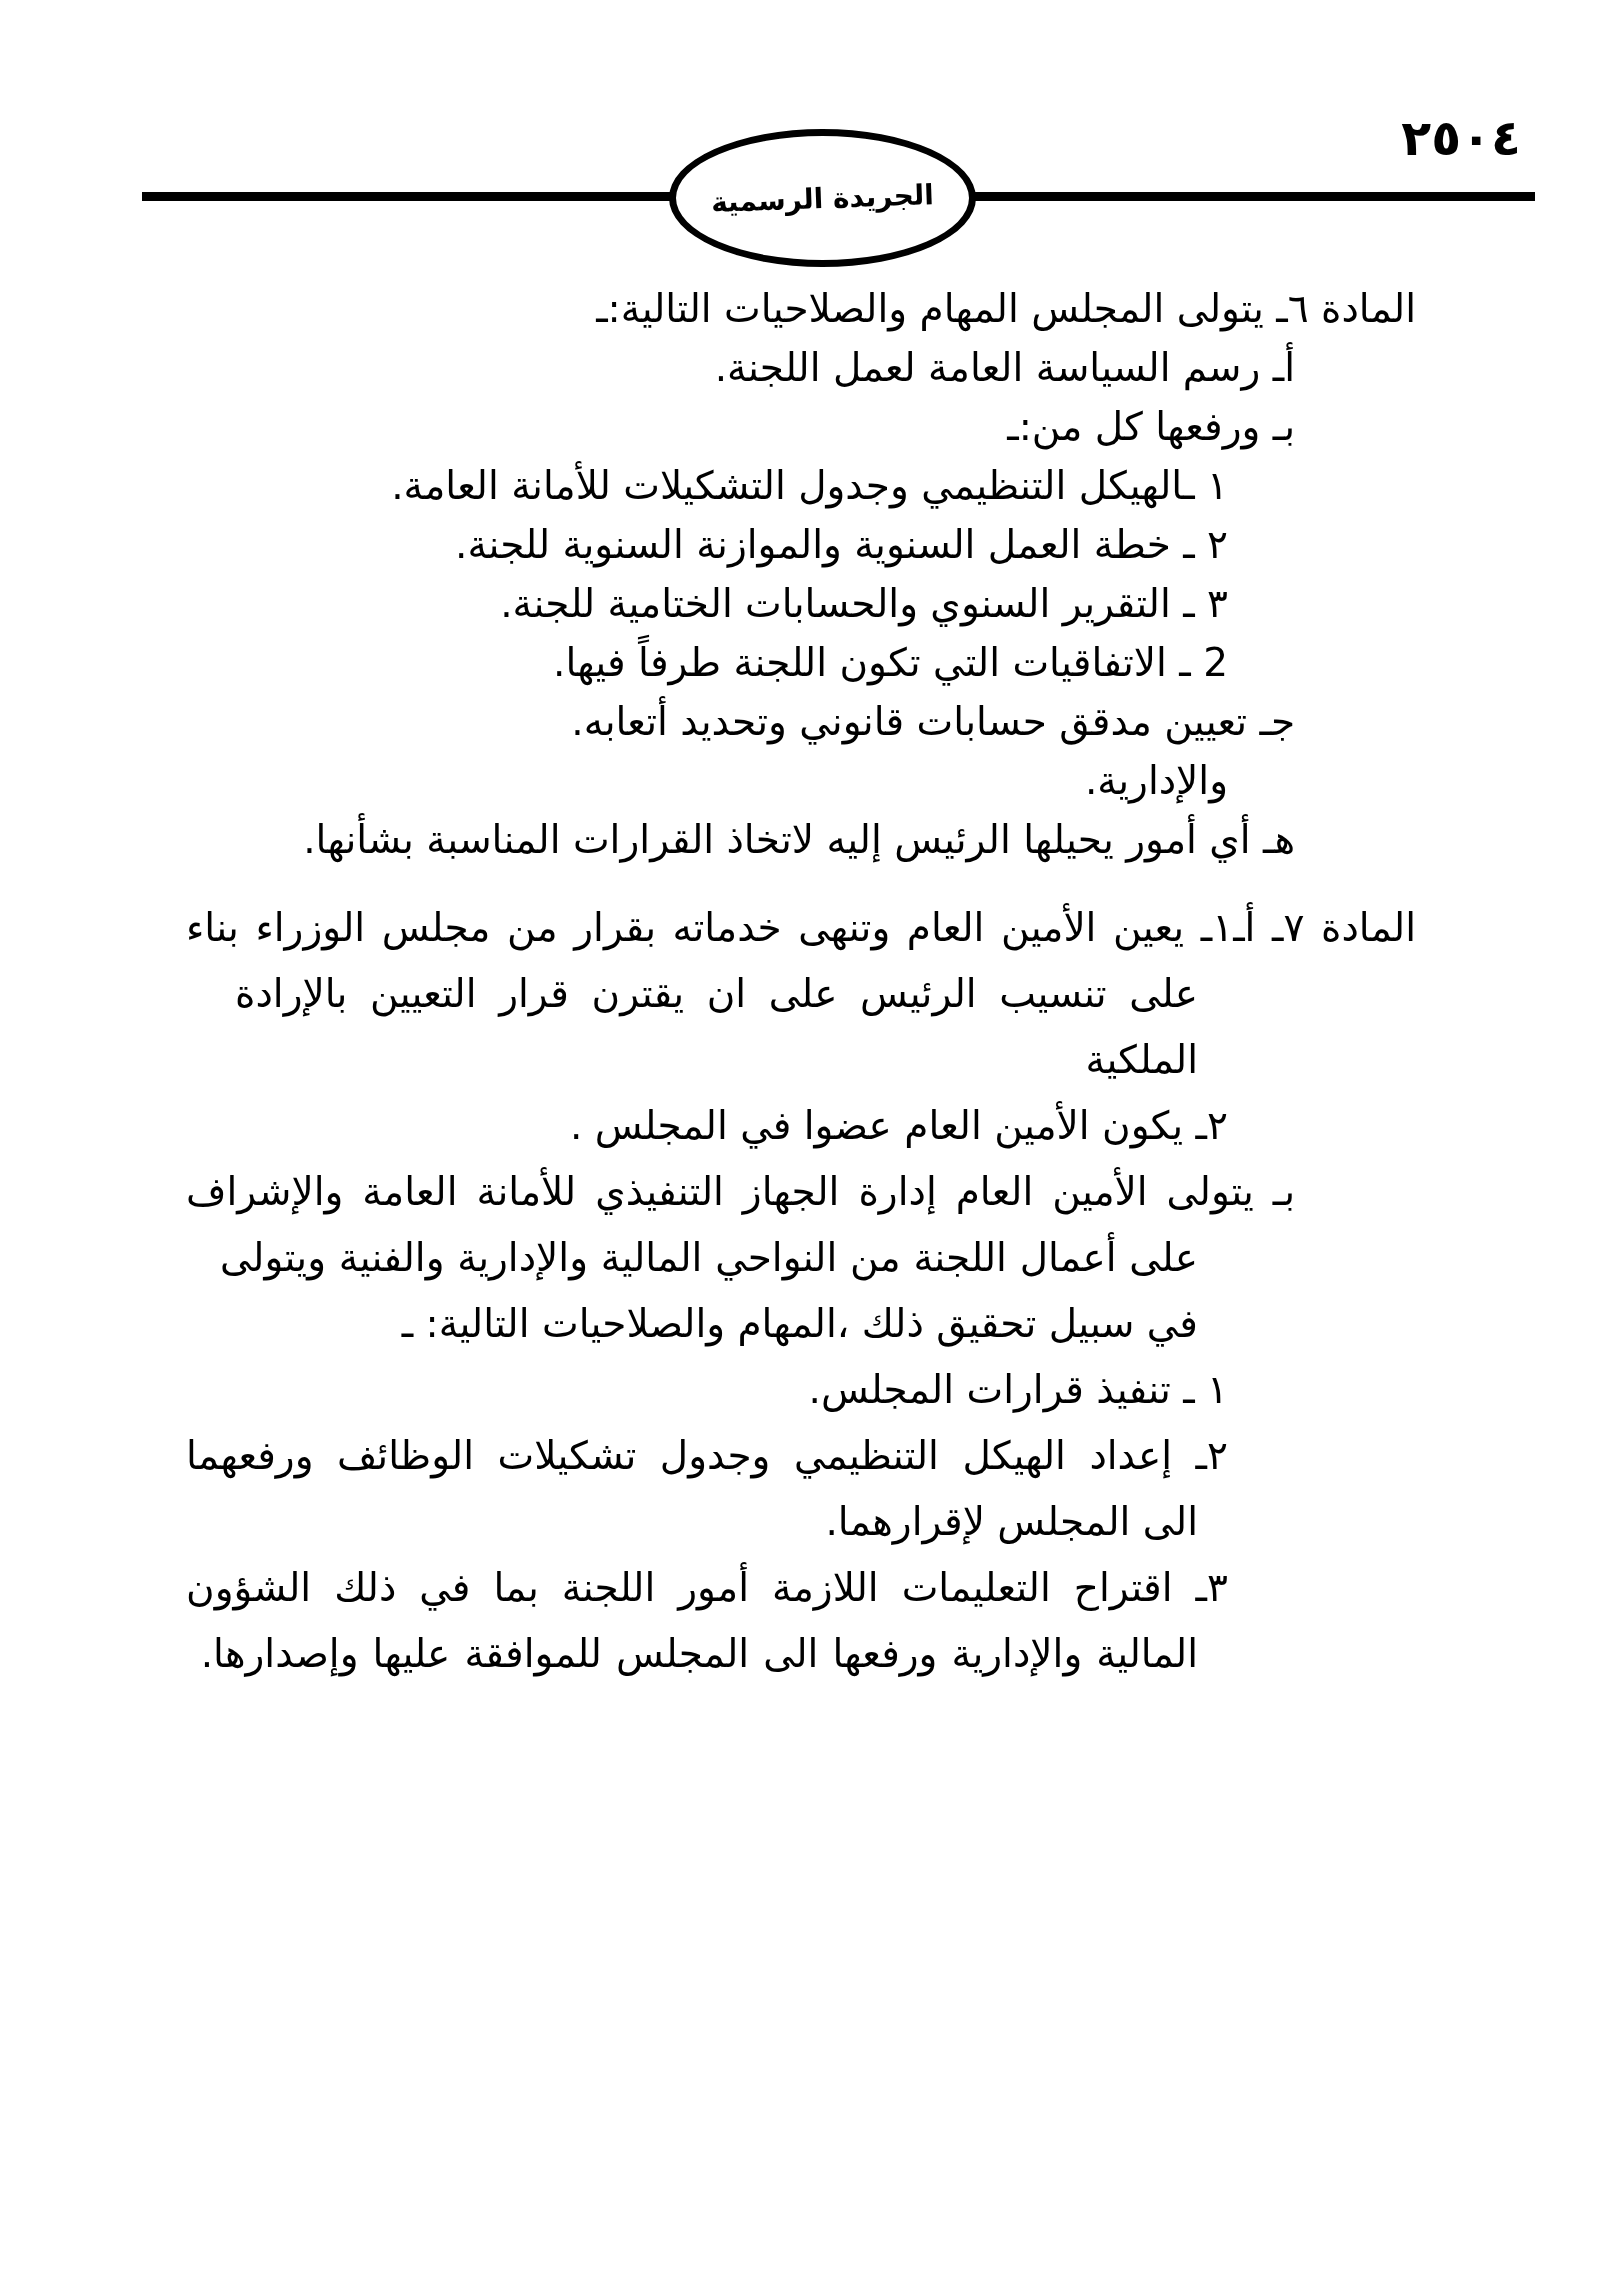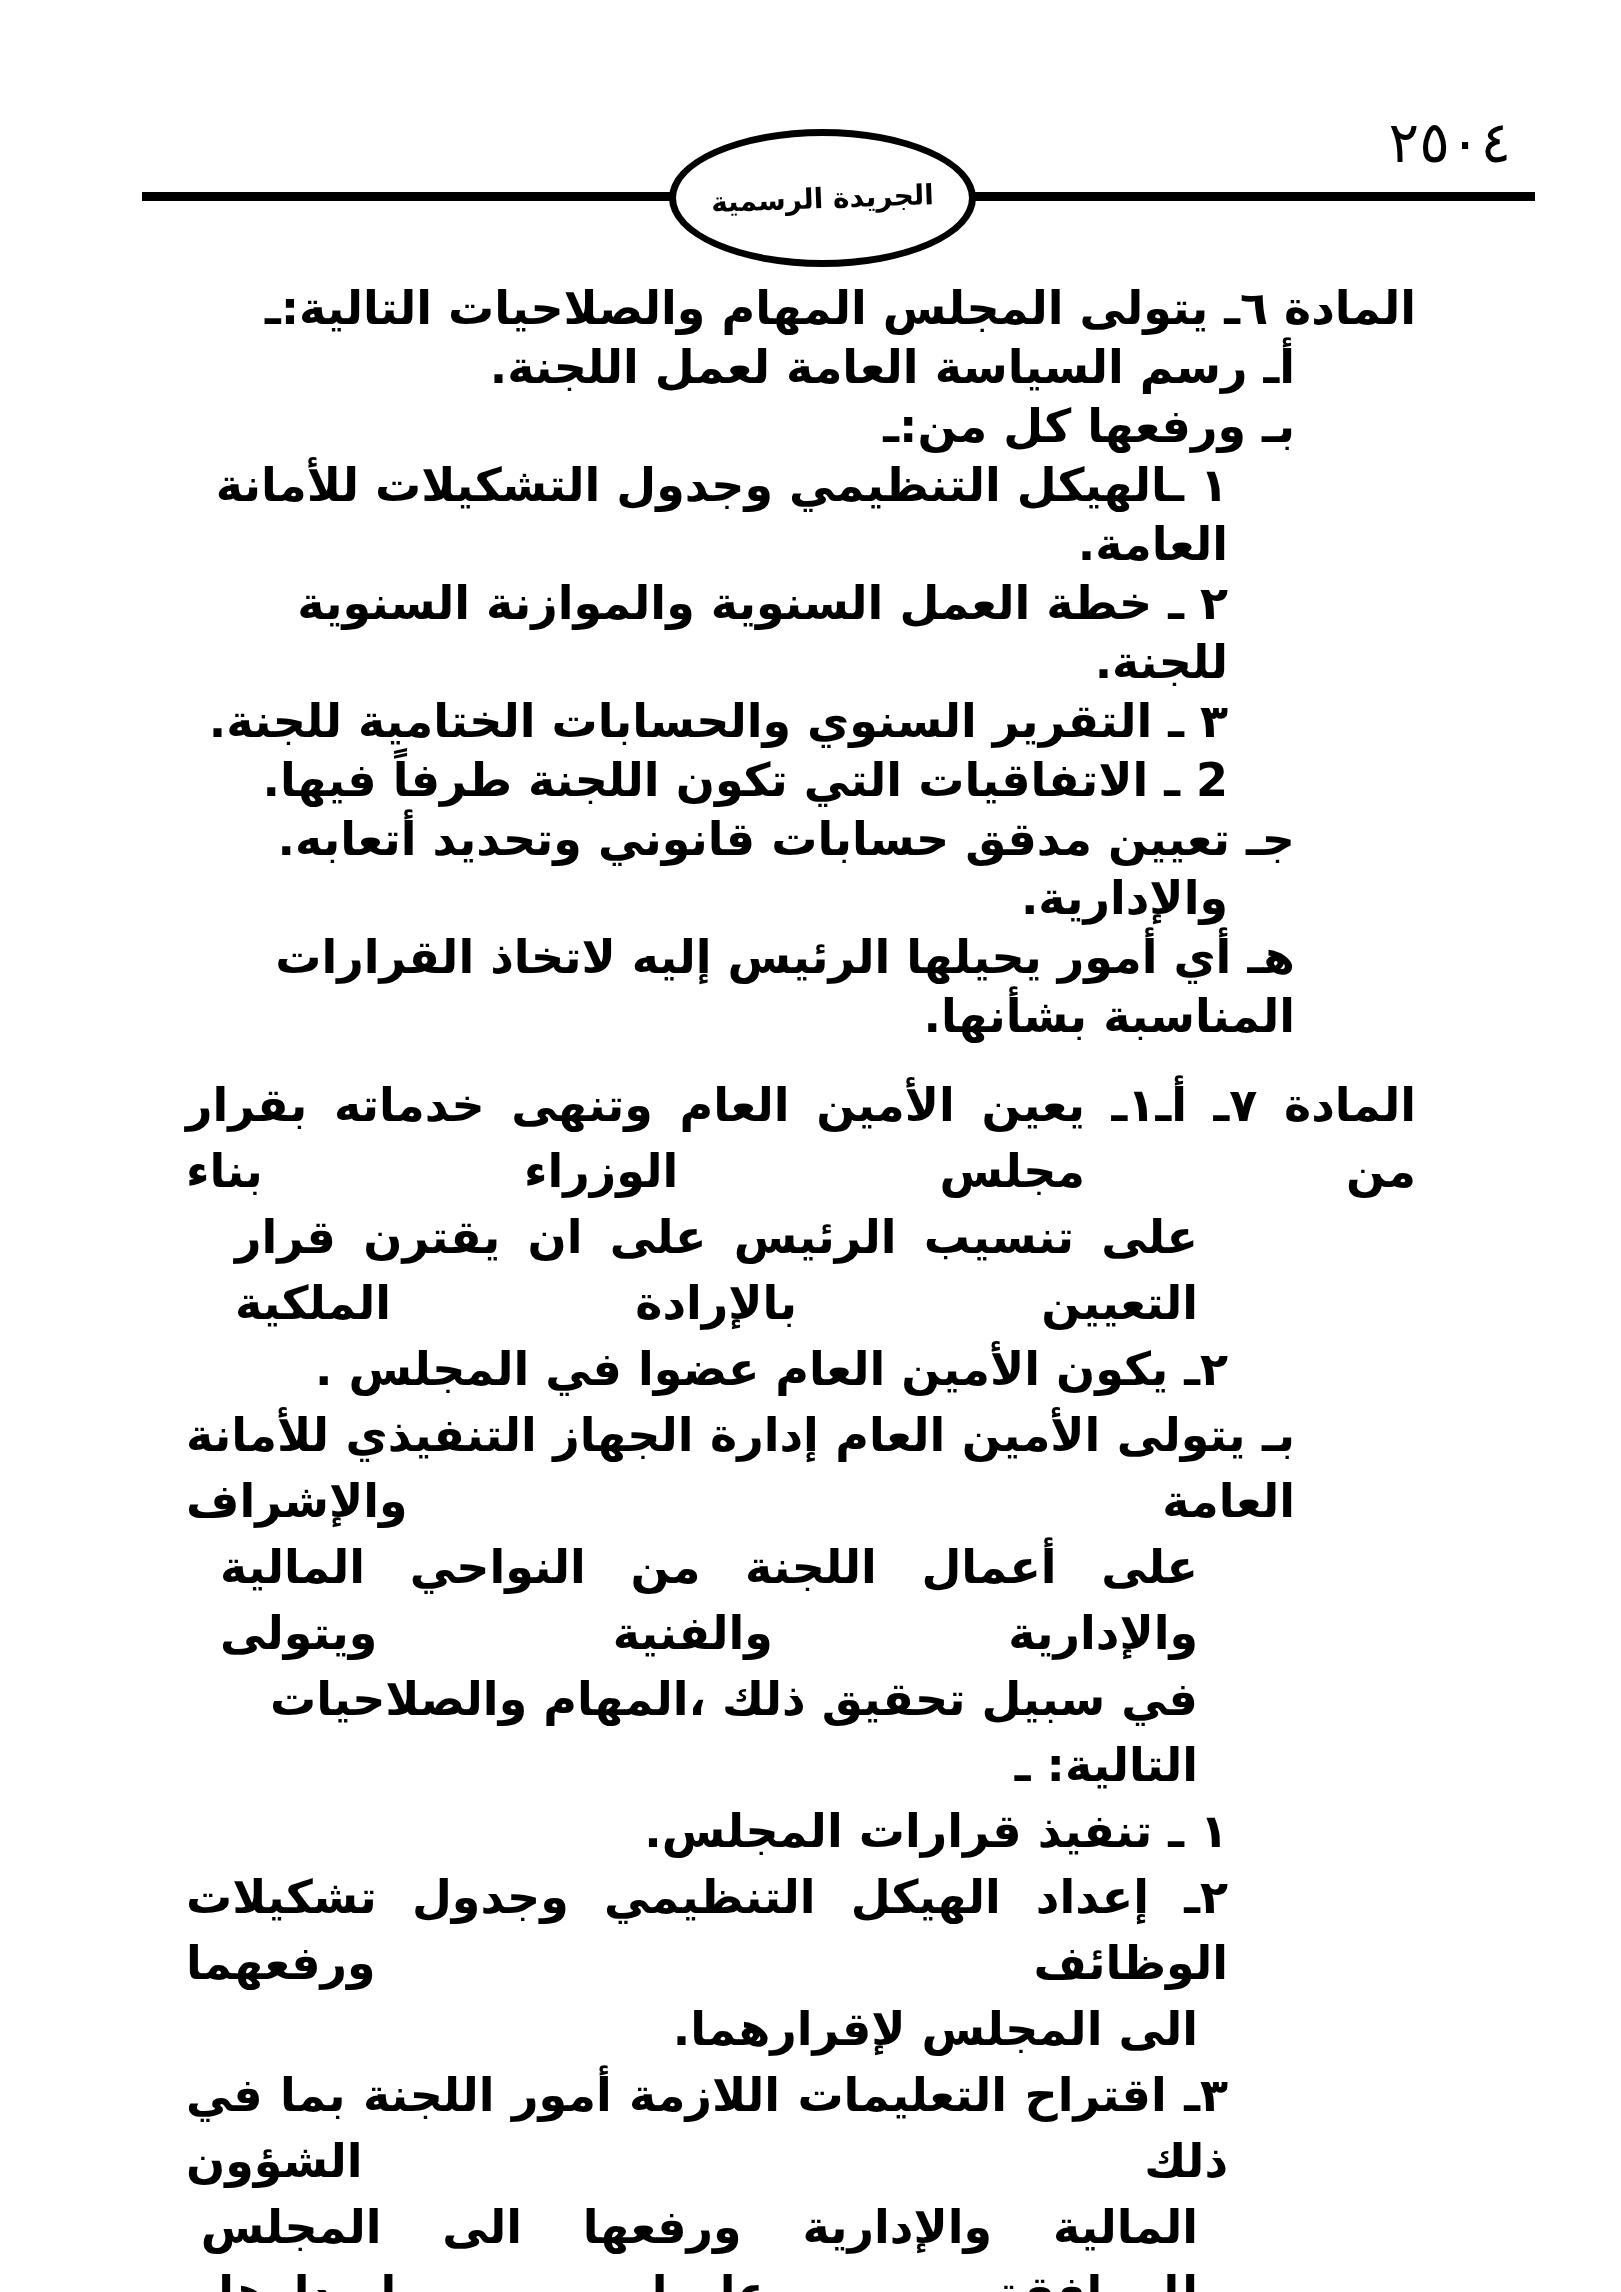--- a/index.html
+++ b/index.html
@@ -13,23 +13,23 @@
     position: relative;
     font-family: "DejaVu Sans", sans-serif;
     color: #000000;
     direction: rtl;
     overflow: hidden;
   }
   
   .page-number {
     position: absolute;
     top: 114px;
-    right: 110px;
-    font-size: 57px;
-    font-weight: 400;
+    right: 100px;
+    font-size: 49px;
+    font-weight: 700;
     line-height: 1;
     letter-spacing: 2px;
   }
   .header-rule {
     position: absolute;
     top: 192px;
     left: 142px;
     width: 1393px;
     height: 8.8px;
     background: #000000;
@@ -55,22 +55,22 @@
     white-space: nowrap;
   }
   
   .doc-body {
     position: absolute;
     top: 279px;
     right: 205px;
     left: 186px;
   }
   .ln {
-    font-size: 46px;
-    font-weight: 700;
+    font-size: 39px;
+    font-weight: 400;
     text-align: right;
     white-space: normal;
   }
   .a6 .ln { line-height: 59px; }
   .a7 .ln { line-height: 66px; }
   .a7 { margin-top: 25.5px; }
   .l0   { margin-right: 0; }
   .l1   { margin-right: 121px; }
   .l2   { margin-right: 188px; }
   .cont { margin-right: 218px; }

